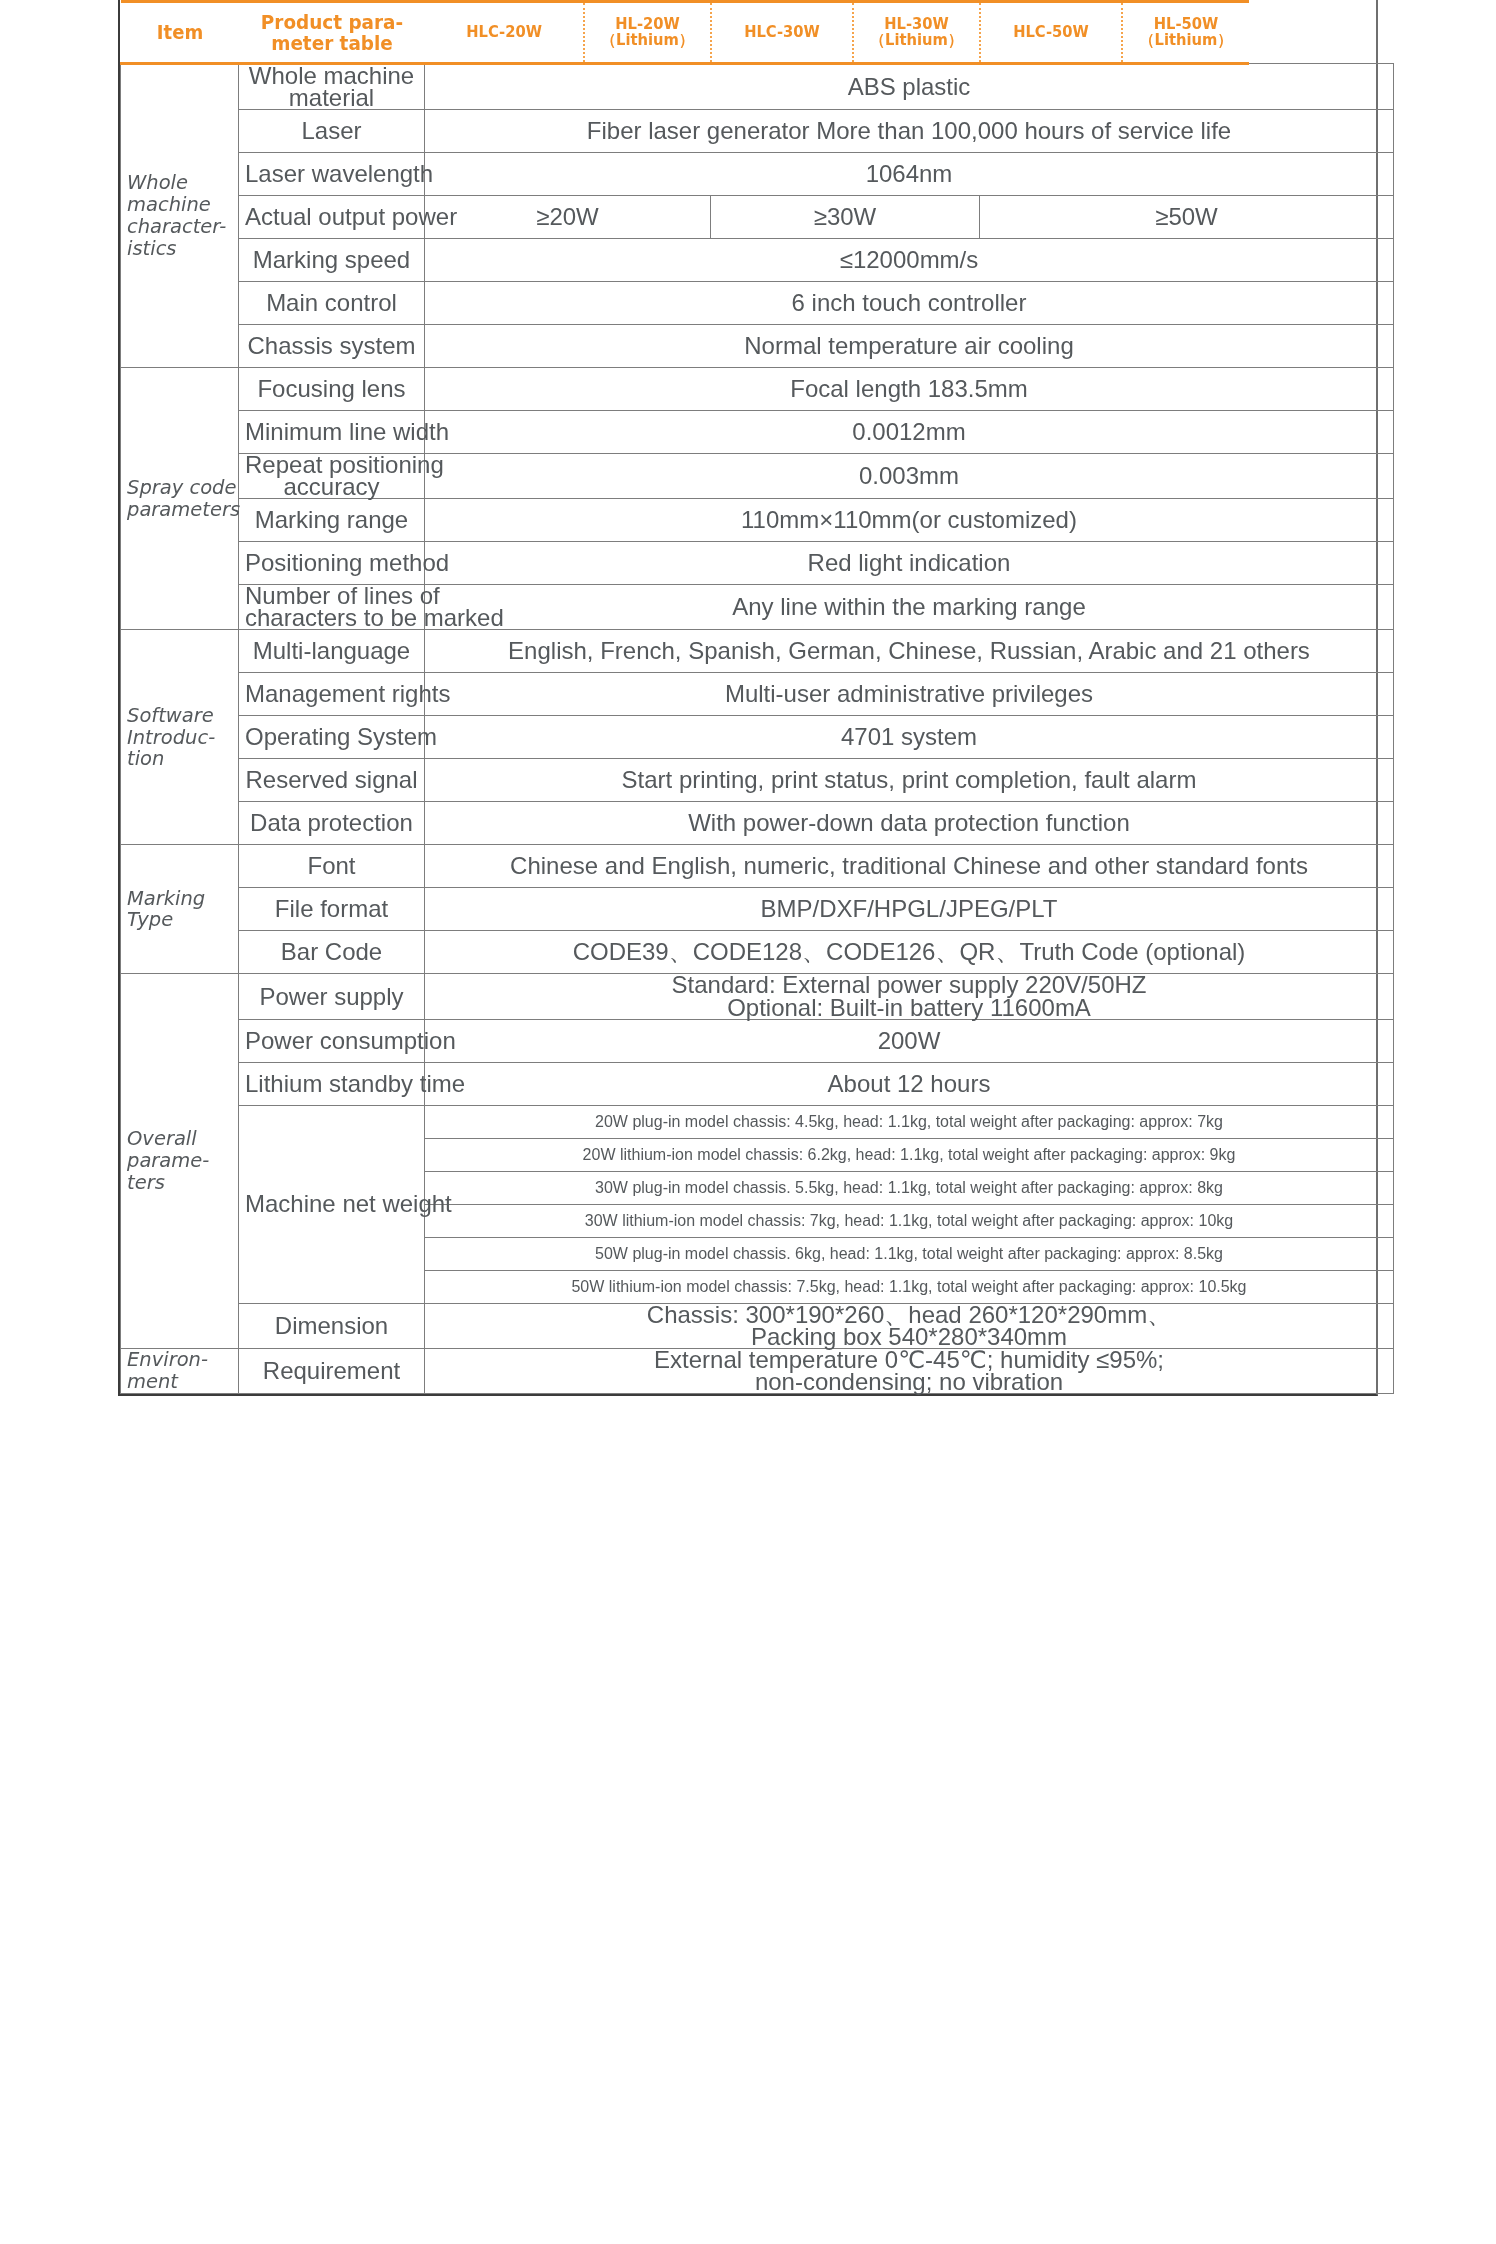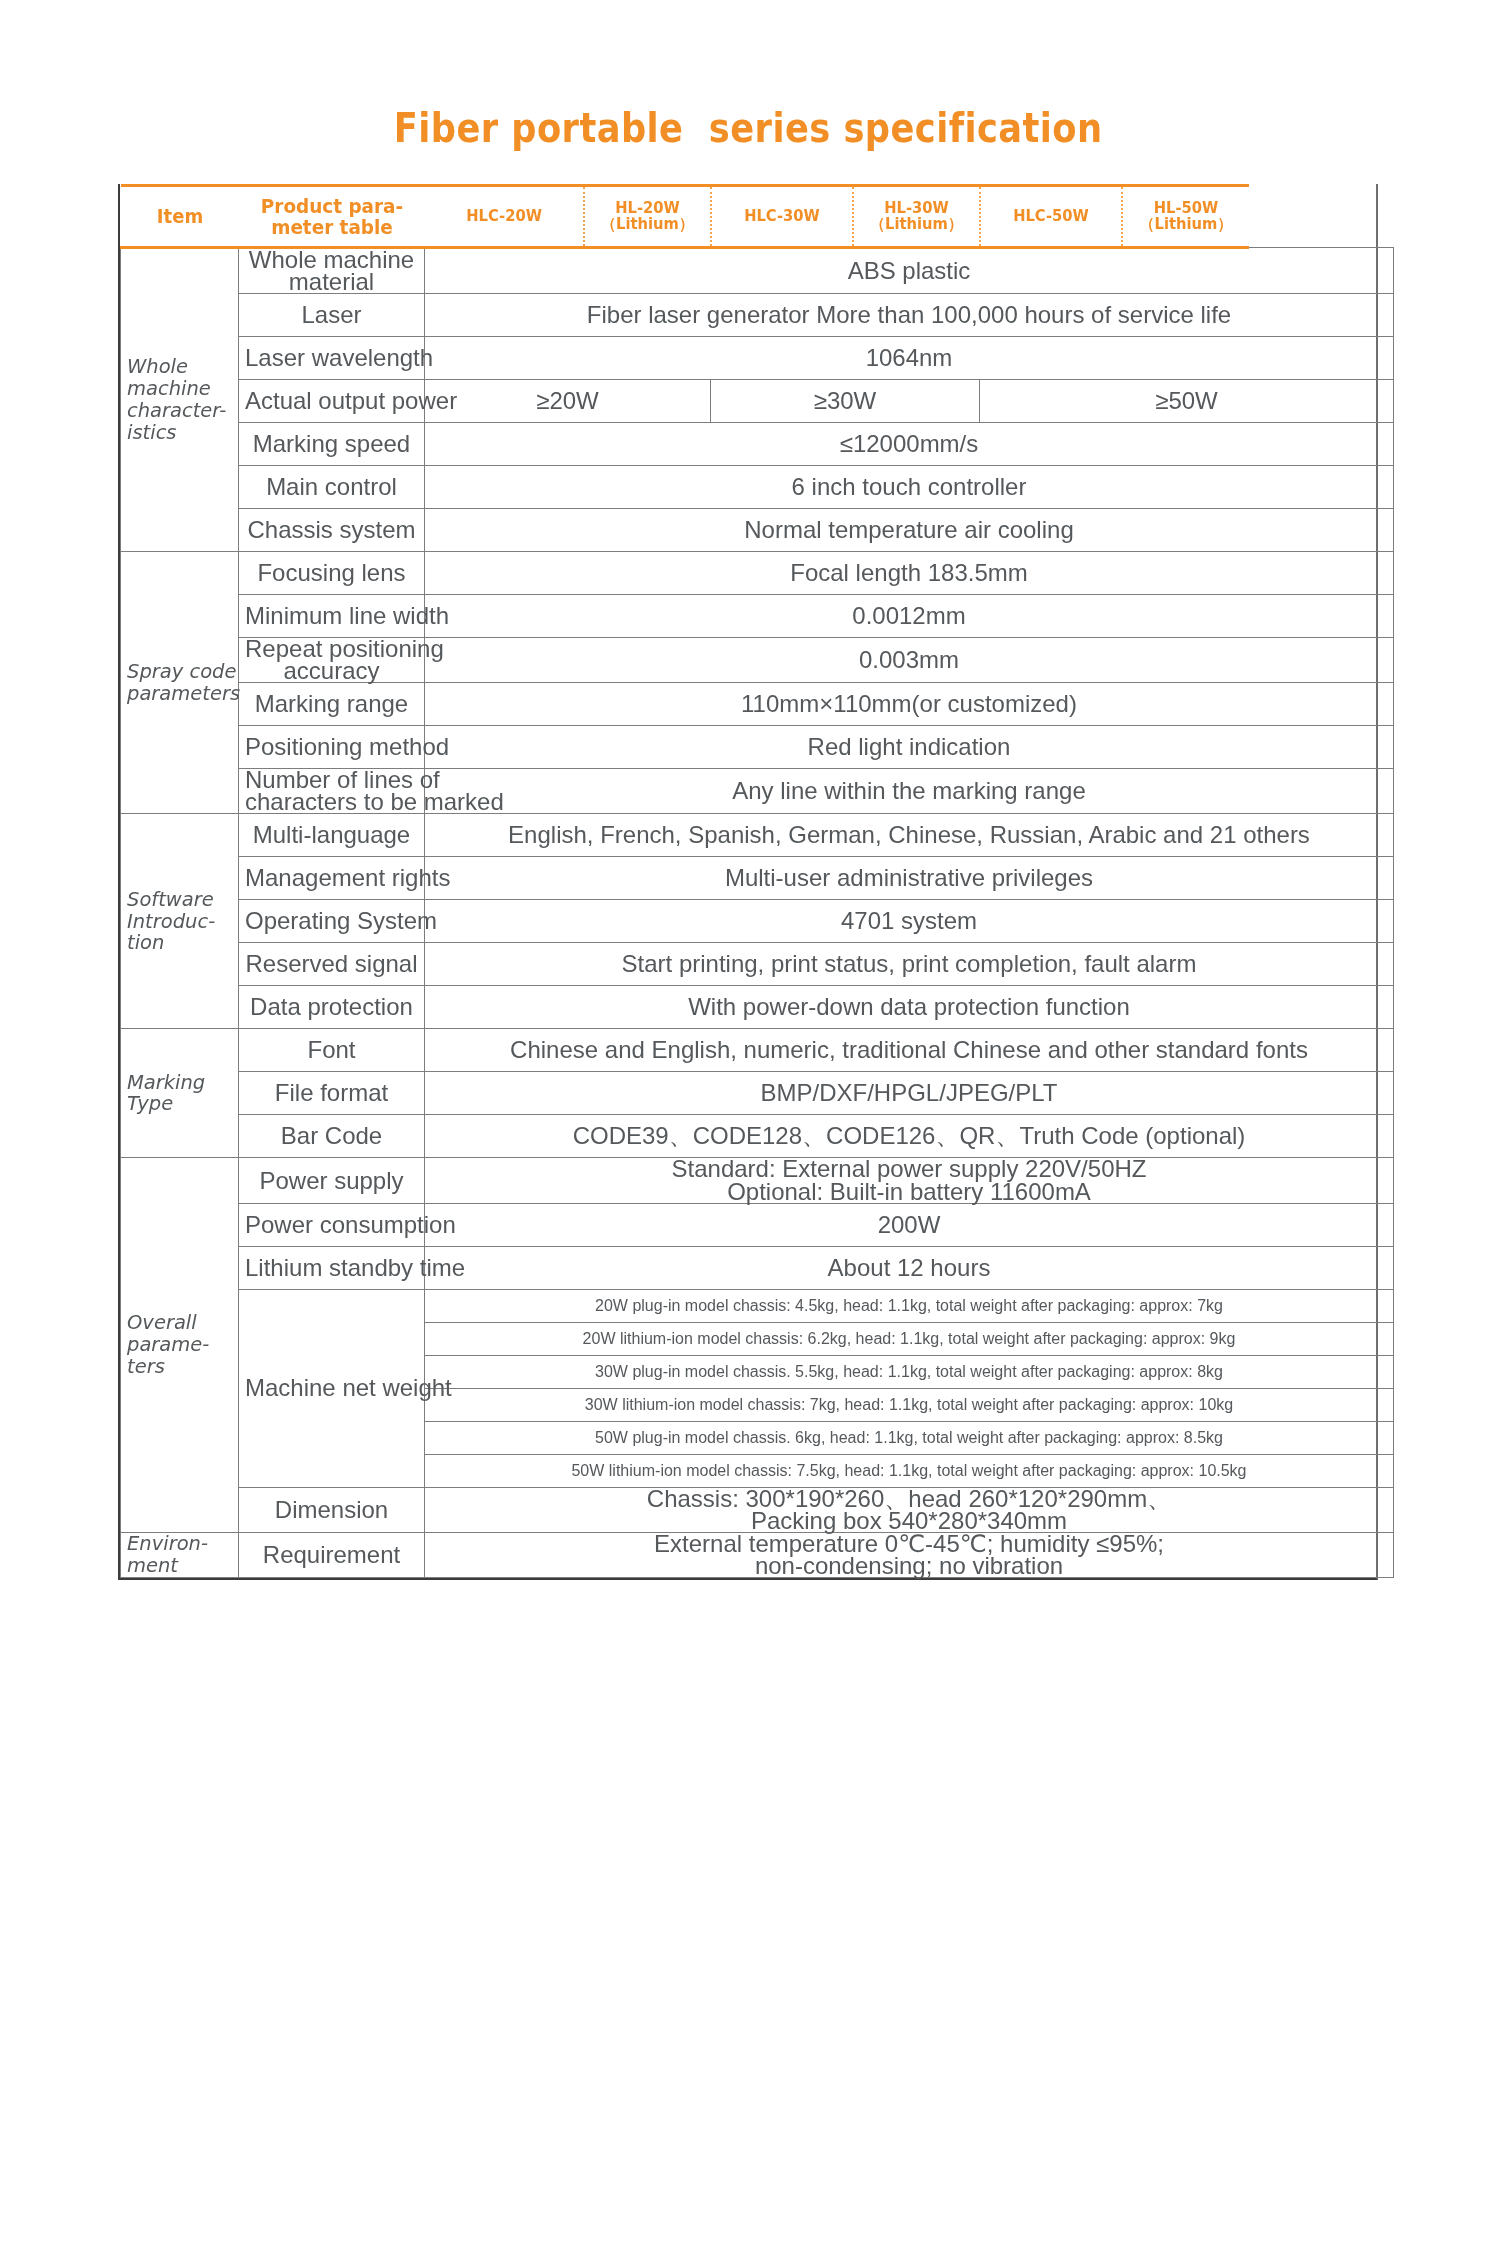--- a/index.html
+++ b/index.html
@@ -126,23 +126,20 @@
 
   
   tr.r-std td { height: 43px; }
   tr.r-weight td { height: 33px; }
 </style>
 </head>
 <body>
 
 <div class="page">
 
-  <div class="title-wrap">
-    <div class="doc-title">Fiber portable  series specification</div>
-  </div>
 
   <div class="table-shell">
   <table class="spec">
     <colgroup>
       <col style="width:118px">
       <col style="width:186px">
       <col style="width:159px">
       <col style="width:127px">
       <col style="width:142px">
       <col style="width:127px">

